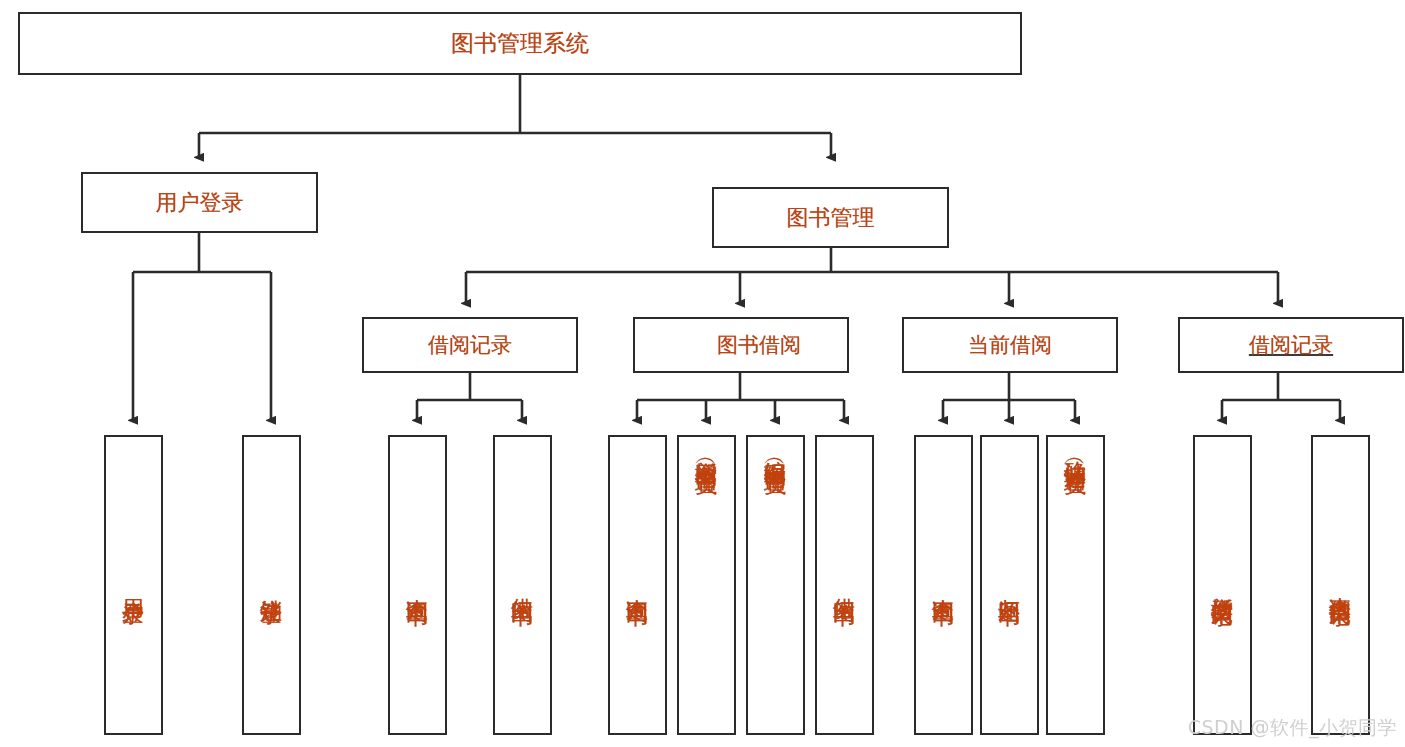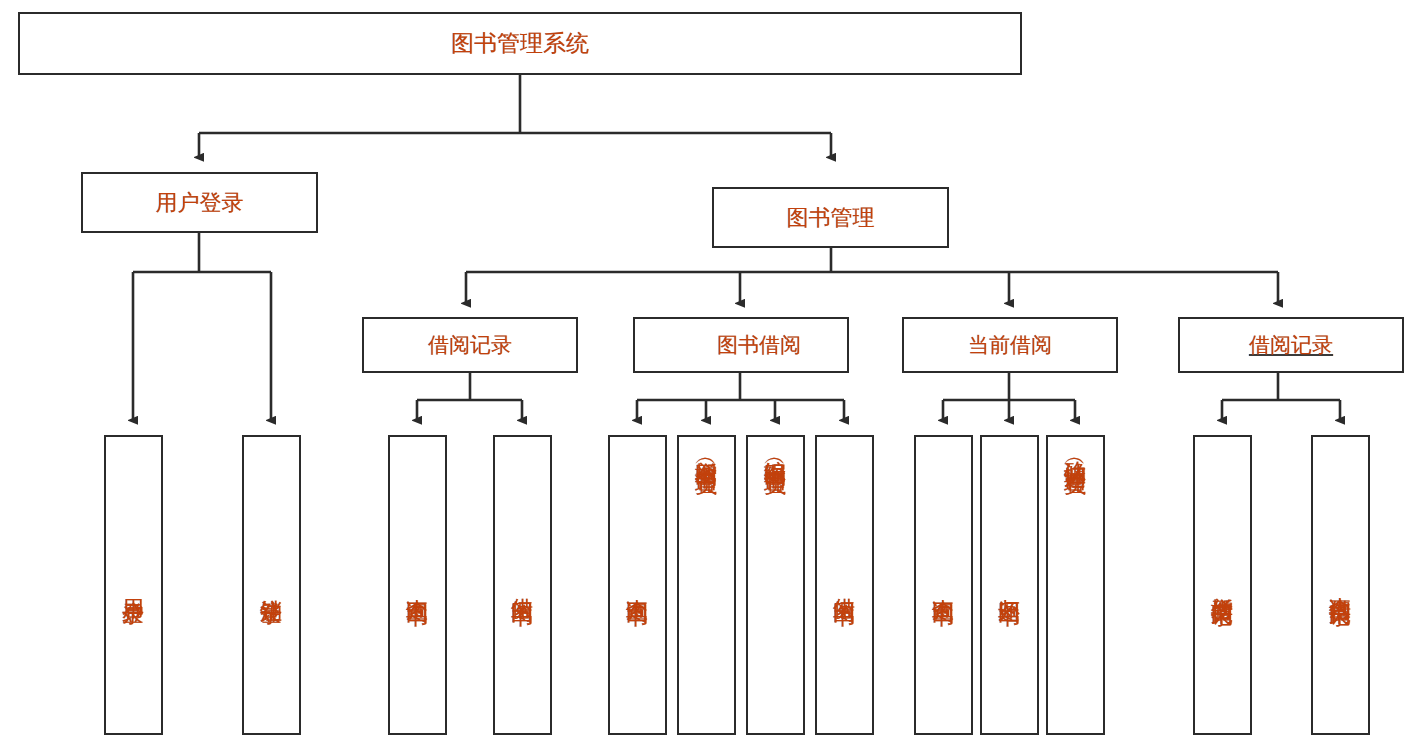--- a/index.html
+++ b/index.html
@@ -200,14 +200,15 @@
   </div>
 
   <div class="node leaf mid" style="left:1193px; top:435px; width:59px; height:300px;">
     <span class="label">新增借阅记录</span>
   </div>
 
   <div class="node leaf mid" style="left:1311px; top:435px; width:59px; height:300px;">
     <span class="label">查询借阅记录</span>
   </div>
 
+  <div class="watermark">CSDN @软件_小贺同学</div>
 
 </div>
 
 </body></html>

